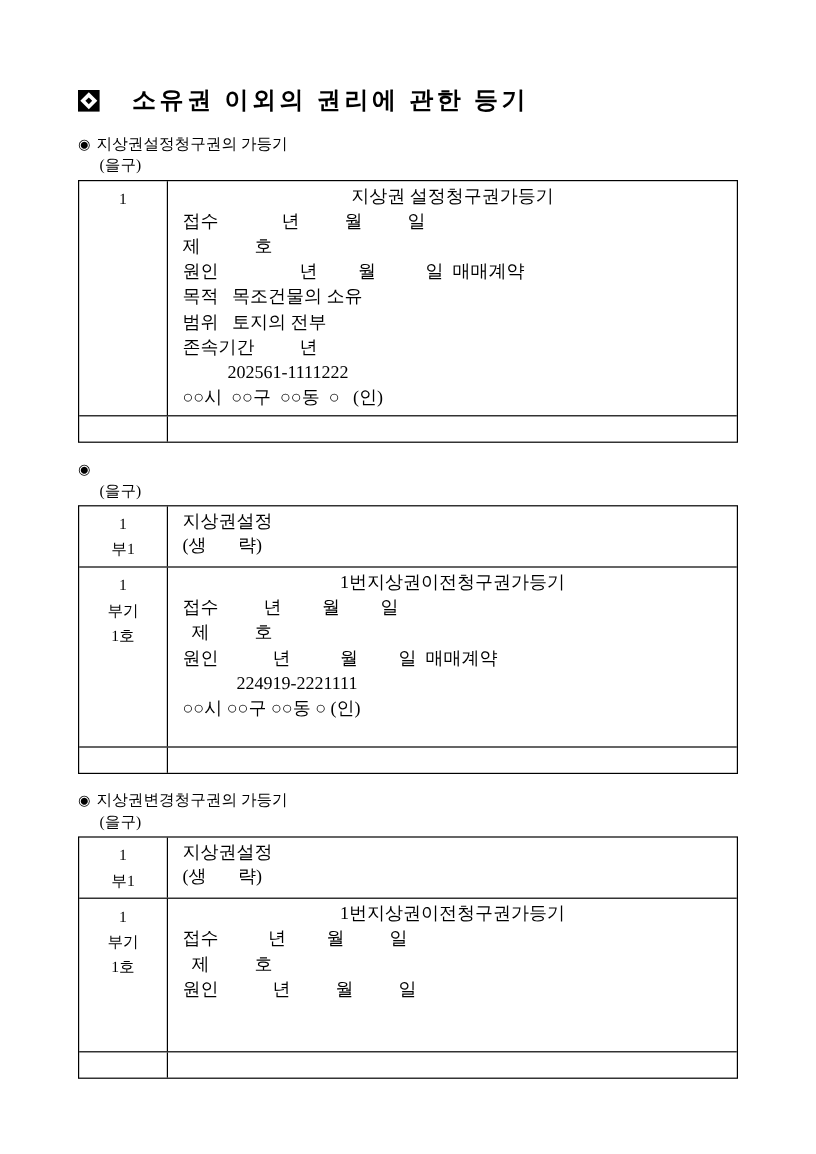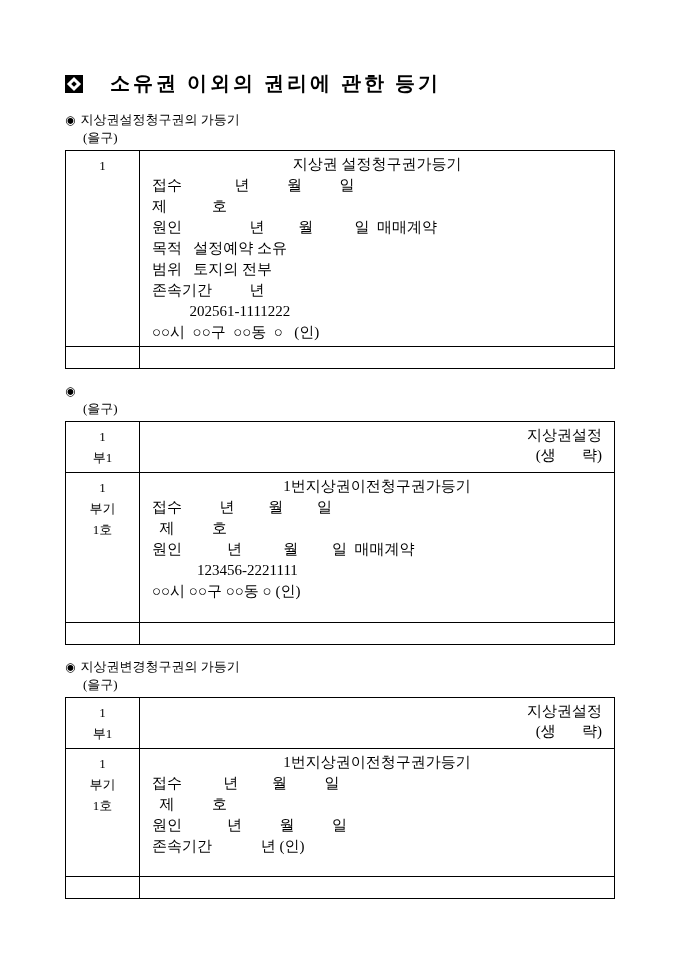--- a/index.html
+++ b/index.html
@@ -64,21 +64,21 @@
     font-size: 13px; line-height: 21px;
     padding: 4px 2px;
     white-space: pre-line;
   }
   .t-right {
     flex: 1;
     padding: 3px 12px;
     font-size: 15px;
   }
   .c-title  { text-align: center; line-height: 21px; }
-  .c-center { text-align: right; line-height: 20px; white-space: pre; }
+  .c-center { text-align: left; line-height: 20px; white-space: pre; }
   .c-line   { white-space: pre; line-height: 21px; }
   .empty-row { min-height: 22px; }
   .row-s2-main { min-height: 150px; }
   .row-s3-main { min-height: 128px; }
 </style>
 </head>
 <body>
 
 <div class="page">
 
@@ -95,21 +95,21 @@
     <div class="sec-sub">(을구)</div>
 
     <div class="reg-table">
       <div class="t-row">
         <div class="t-left">1</div>
         <div class="t-right">
           <div class="c-title">지상권 설정청구권가등기</div>
           <div class="c-line">접수              년          월          일</div>
           <div class="c-line">제            호</div>
           <div class="c-line">원인                  년         월           일  매매계약</div>
-          <div class="c-line">목적   설정예약 소유</div>
+          <div class="c-line">목적   목조건물의 소유</div>
           <div class="c-line">범위   토지의 전부</div>
           <div class="c-line">존속기간          년</div>
           <div class="c-line">          202561-1111222</div>
           <div class="c-line">○○시  ○○구  ○○동  ○   (인)</div>
         </div>
       </div>
       <div class="t-row empty-row">
         <div class="t-left"></div>
         <div class="t-right"></div>
       </div>
@@ -133,21 +133,21 @@
       </div>
       <div class="t-row row-s2-main">
         <div class="t-left">1
 부기
 1호</div>
         <div class="t-right">
           <div class="c-title">1번지상권이전청구권가등기</div>
           <div class="c-line">접수          년         월         일</div>
           <div class="c-line">  제          호</div>
           <div class="c-line">원인            년           월         일  매매계약</div>
-          <div class="c-line">            123456-2221111</div>
+          <div class="c-line">            224919-2221111</div>
           <div class="c-line">○○시 ○○구 ○○동 ○ (인)</div>
         </div>
       </div>
       <div class="t-row empty-row">
         <div class="t-left"></div>
         <div class="t-right"></div>
       </div>
     </div>
   </div>
 
@@ -169,21 +169,20 @@
       </div>
       <div class="t-row row-s3-main">
         <div class="t-left">1
 부기
 1호</div>
         <div class="t-right">
           <div class="c-title">1번지상권이전청구권가등기</div>
           <div class="c-line">접수           년         월          일</div>
           <div class="c-line">  제          호</div>
           <div class="c-line">원인            년          월          일</div>
-          <div class="c-line">존속기간             년 (인)</div>
         </div>
       </div>
       <div class="t-row empty-row">
         <div class="t-left"></div>
         <div class="t-right"></div>
       </div>
     </div>
   </div>
 
 </div>

